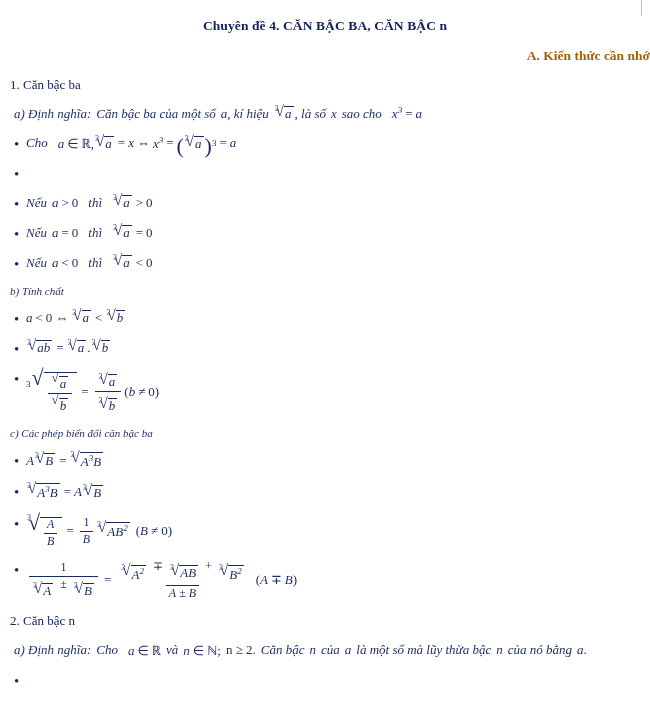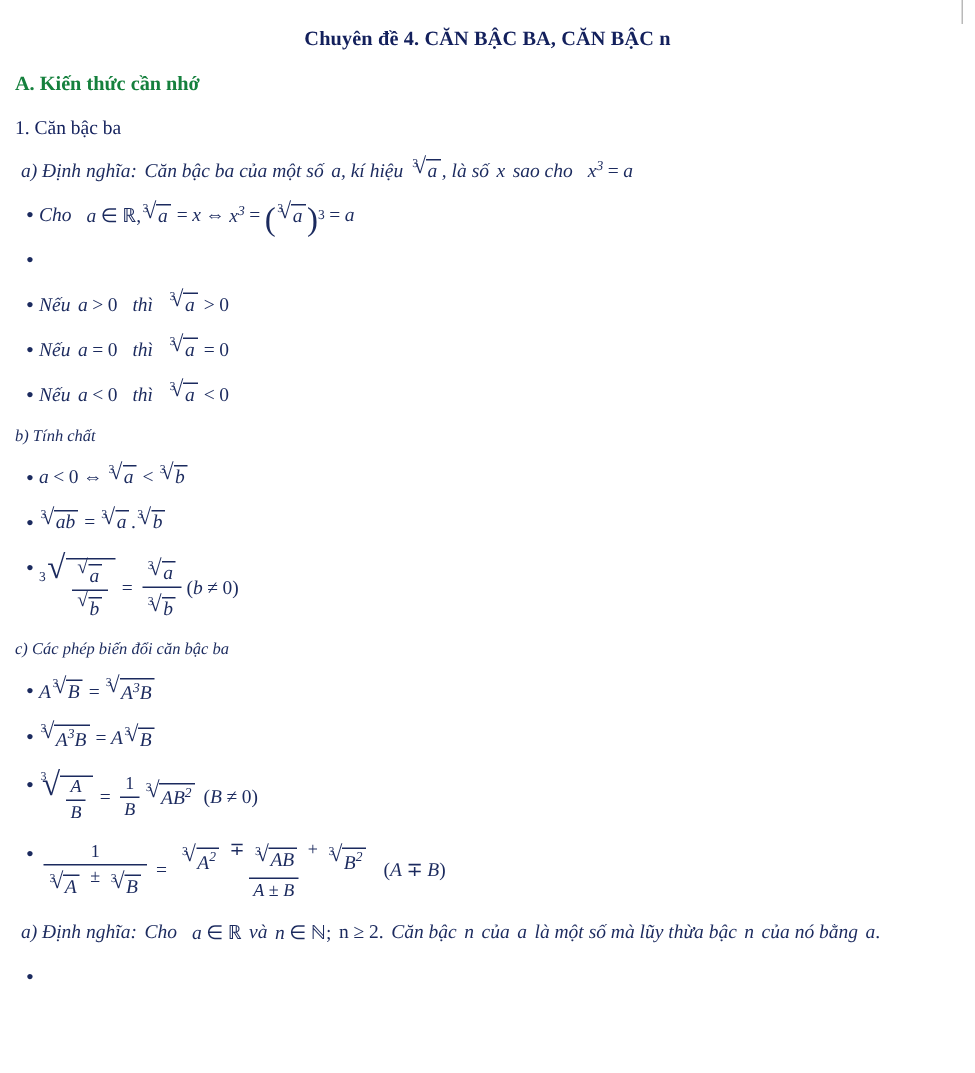--- a/index.html
+++ b/index.html
@@ -27,41 +27,41 @@
     text-align:center;
     font-weight:bold;
     font-size:13.5px;
     color:#13205c;
     padding-top:18px;
     letter-spacing:0.1px;
   }
   .sec-head {
     font-weight:bold;
     font-size:13.5px;
-    color:#15803d;
+    color:#a16207;
     margin:14px 0 0 10px;
+    text-align:right;
   }
   .sub-head {
     font-weight:normal;
     font-size:13px;
     color:#13205c;
     margin:13px 0 0 10px;
   }
   .ital-head {
     font-style:italic;
     font-size:11px;
     color:#1b2a5e;
     margin:13px 0 0 10px;
   }
   .line {
     font-size:13px;
     margin:12px 12px 0 14px;
     display:flex;
     align-items:flex-start;
-    text-align:center;
   }
   .bullet {
     display:inline-block;
     width:12px;
     flex:0 0 12px;
     font-size:15px;
     line-height:1;
     padding-top:3px;
   }
   .mathrow { display:flex; align-items:center; flex-wrap:wrap; }
@@ -447,20 +447,21 @@
               <span class="bar"><span class="mi">B</span><span class="sup">2</span></span>
             </span>
         </span>
         <span class="den"><span class="mi">A</span><span class="op">±</span><span class="mi">B</span></span>
       </span>
       <span class="sp"></span>
       <span class="nowrap">(<span class="mi">A</span><span class="op">∓</span><span class="mi">B</span>)</span>
     </span>
   </div>
 
+  <div class="sub-head">2. Căn bậc n</div>
 
   <div class="line">
     <span class="mathrow">
       <span class="it">a) Định nghĩa:</span>
       <span class="sp"></span>
       <span class="txt">Cho</span>
       <span class="sp2"></span>
       <span class="nowrap"><span class="mi">a</span><span class="op">∈</span><span>ℝ</span></span>
       <span class="sp"></span>
       <span class="txt">và</span>

